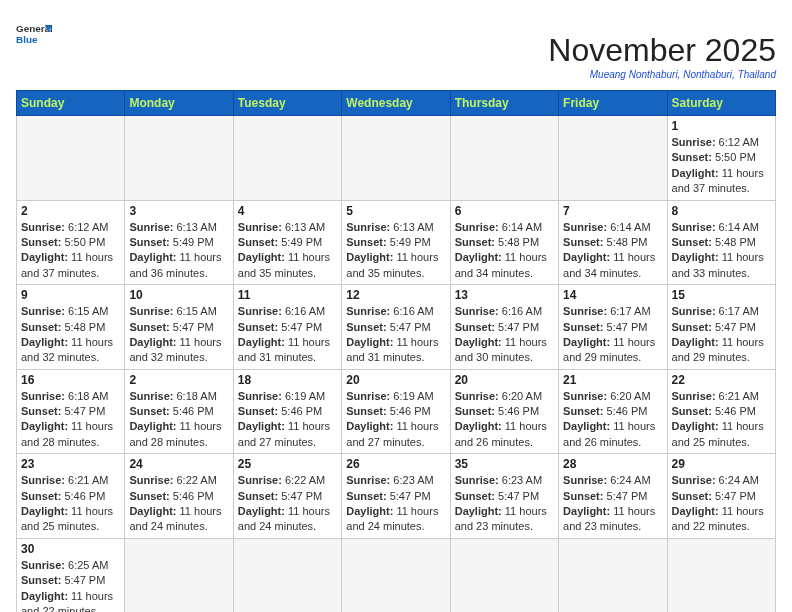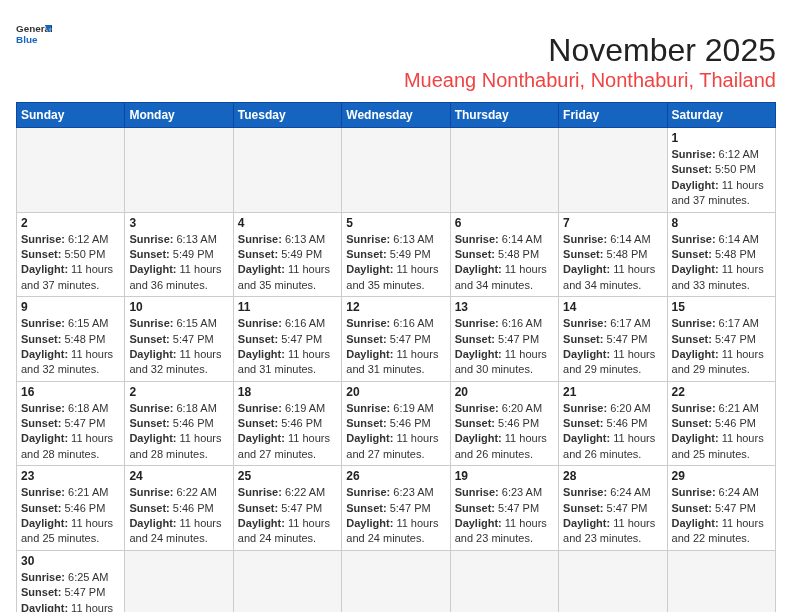--- a/index.html
+++ b/index.html
@@ -28,31 +28,32 @@
     .title-area {
       text-align: right;
       margin-top: 16px;
     }
     .month-title {
       font-size: 32px;
       font-weight: normal;
       color: #222;
     }
     .location-title {
-      font-size: 20px;
-      color: #ef4444;
+      font-size: 10px;
+      color: #1d4ed8;
+      font-style: italic;
     }
     table {
       width: 100%;
       border-collapse: collapse;
       table-layout: fixed;
     }
     .day-header th {
       background: #1565c0;
-      color: #ffffff;
+      color: #bef264;
       font-size: 12px;
       font-weight: bold;
       padding: 5px 4px;
       text-align: left;
       border: 1px solid #0d47a1;
     }
     td {
       vertical-align: top;
       border: 1px solid #ccc;
       padding: 3px 4px;
@@ -219,21 +220,21 @@
         </td>
         <td>
           <span class="date-num">25</span>
           <div class="cell-content"><span><strong>Sunrise:</strong> 6:22 AM</span><br><span><strong>Sunset:</strong> 5:47 PM</span><br><span><strong>Daylight:</strong> 11 hours and 24 minutes.</span></div>
         </td>
         <td>
           <span class="date-num">26</span>
           <div class="cell-content"><span><strong>Sunrise:</strong> 6:23 AM</span><br><span><strong>Sunset:</strong> 5:47 PM</span><br><span><strong>Daylight:</strong> 11 hours and 24 minutes.</span></div>
         </td>
         <td>
-          <span class="date-num">19</span>
+          <span class="date-num">35</span>
           <div class="cell-content"><span><strong>Sunrise:</strong> 6:23 AM</span><br><span><strong>Sunset:</strong> 5:47 PM</span><br><span><strong>Daylight:</strong> 11 hours and 23 minutes.</span></div>
         </td>
         <td>
           <span class="date-num">28</span>
           <div class="cell-content"><span><strong>Sunrise:</strong> 6:24 AM</span><br><span><strong>Sunset:</strong> 5:47 PM</span><br><span><strong>Daylight:</strong> 11 hours and 23 minutes.</span></div>
         </td>
         <td>
           <span class="date-num">29</span>
           <div class="cell-content"><span><strong>Sunrise:</strong> 6:24 AM</span><br><span><strong>Sunset:</strong> 5:47 PM</span><br><span><strong>Daylight:</strong> 11 hours and 22 minutes.</span></div>
         </td>

